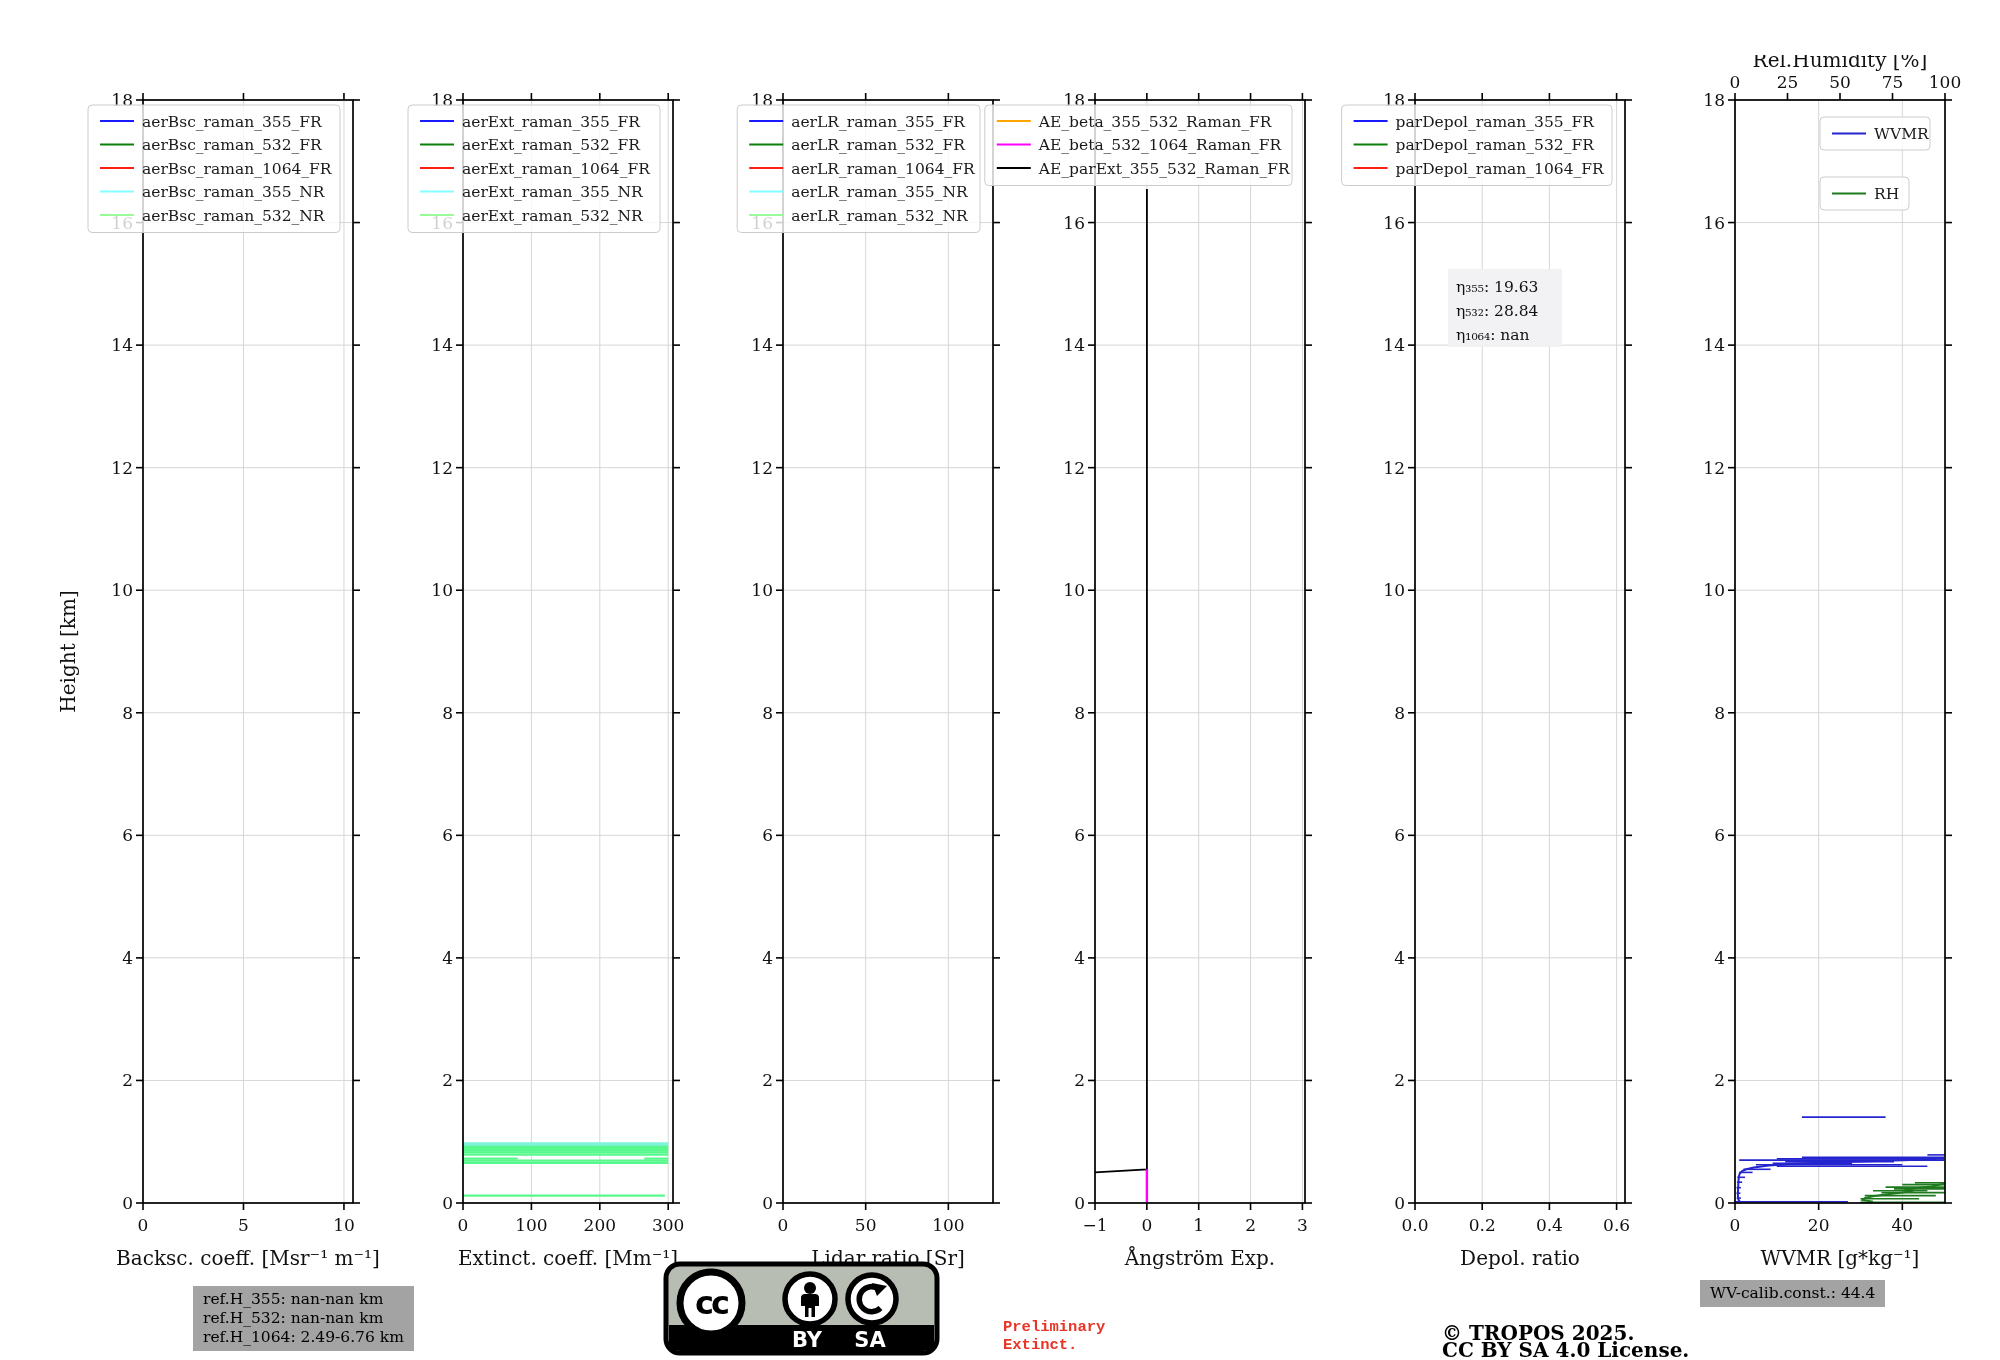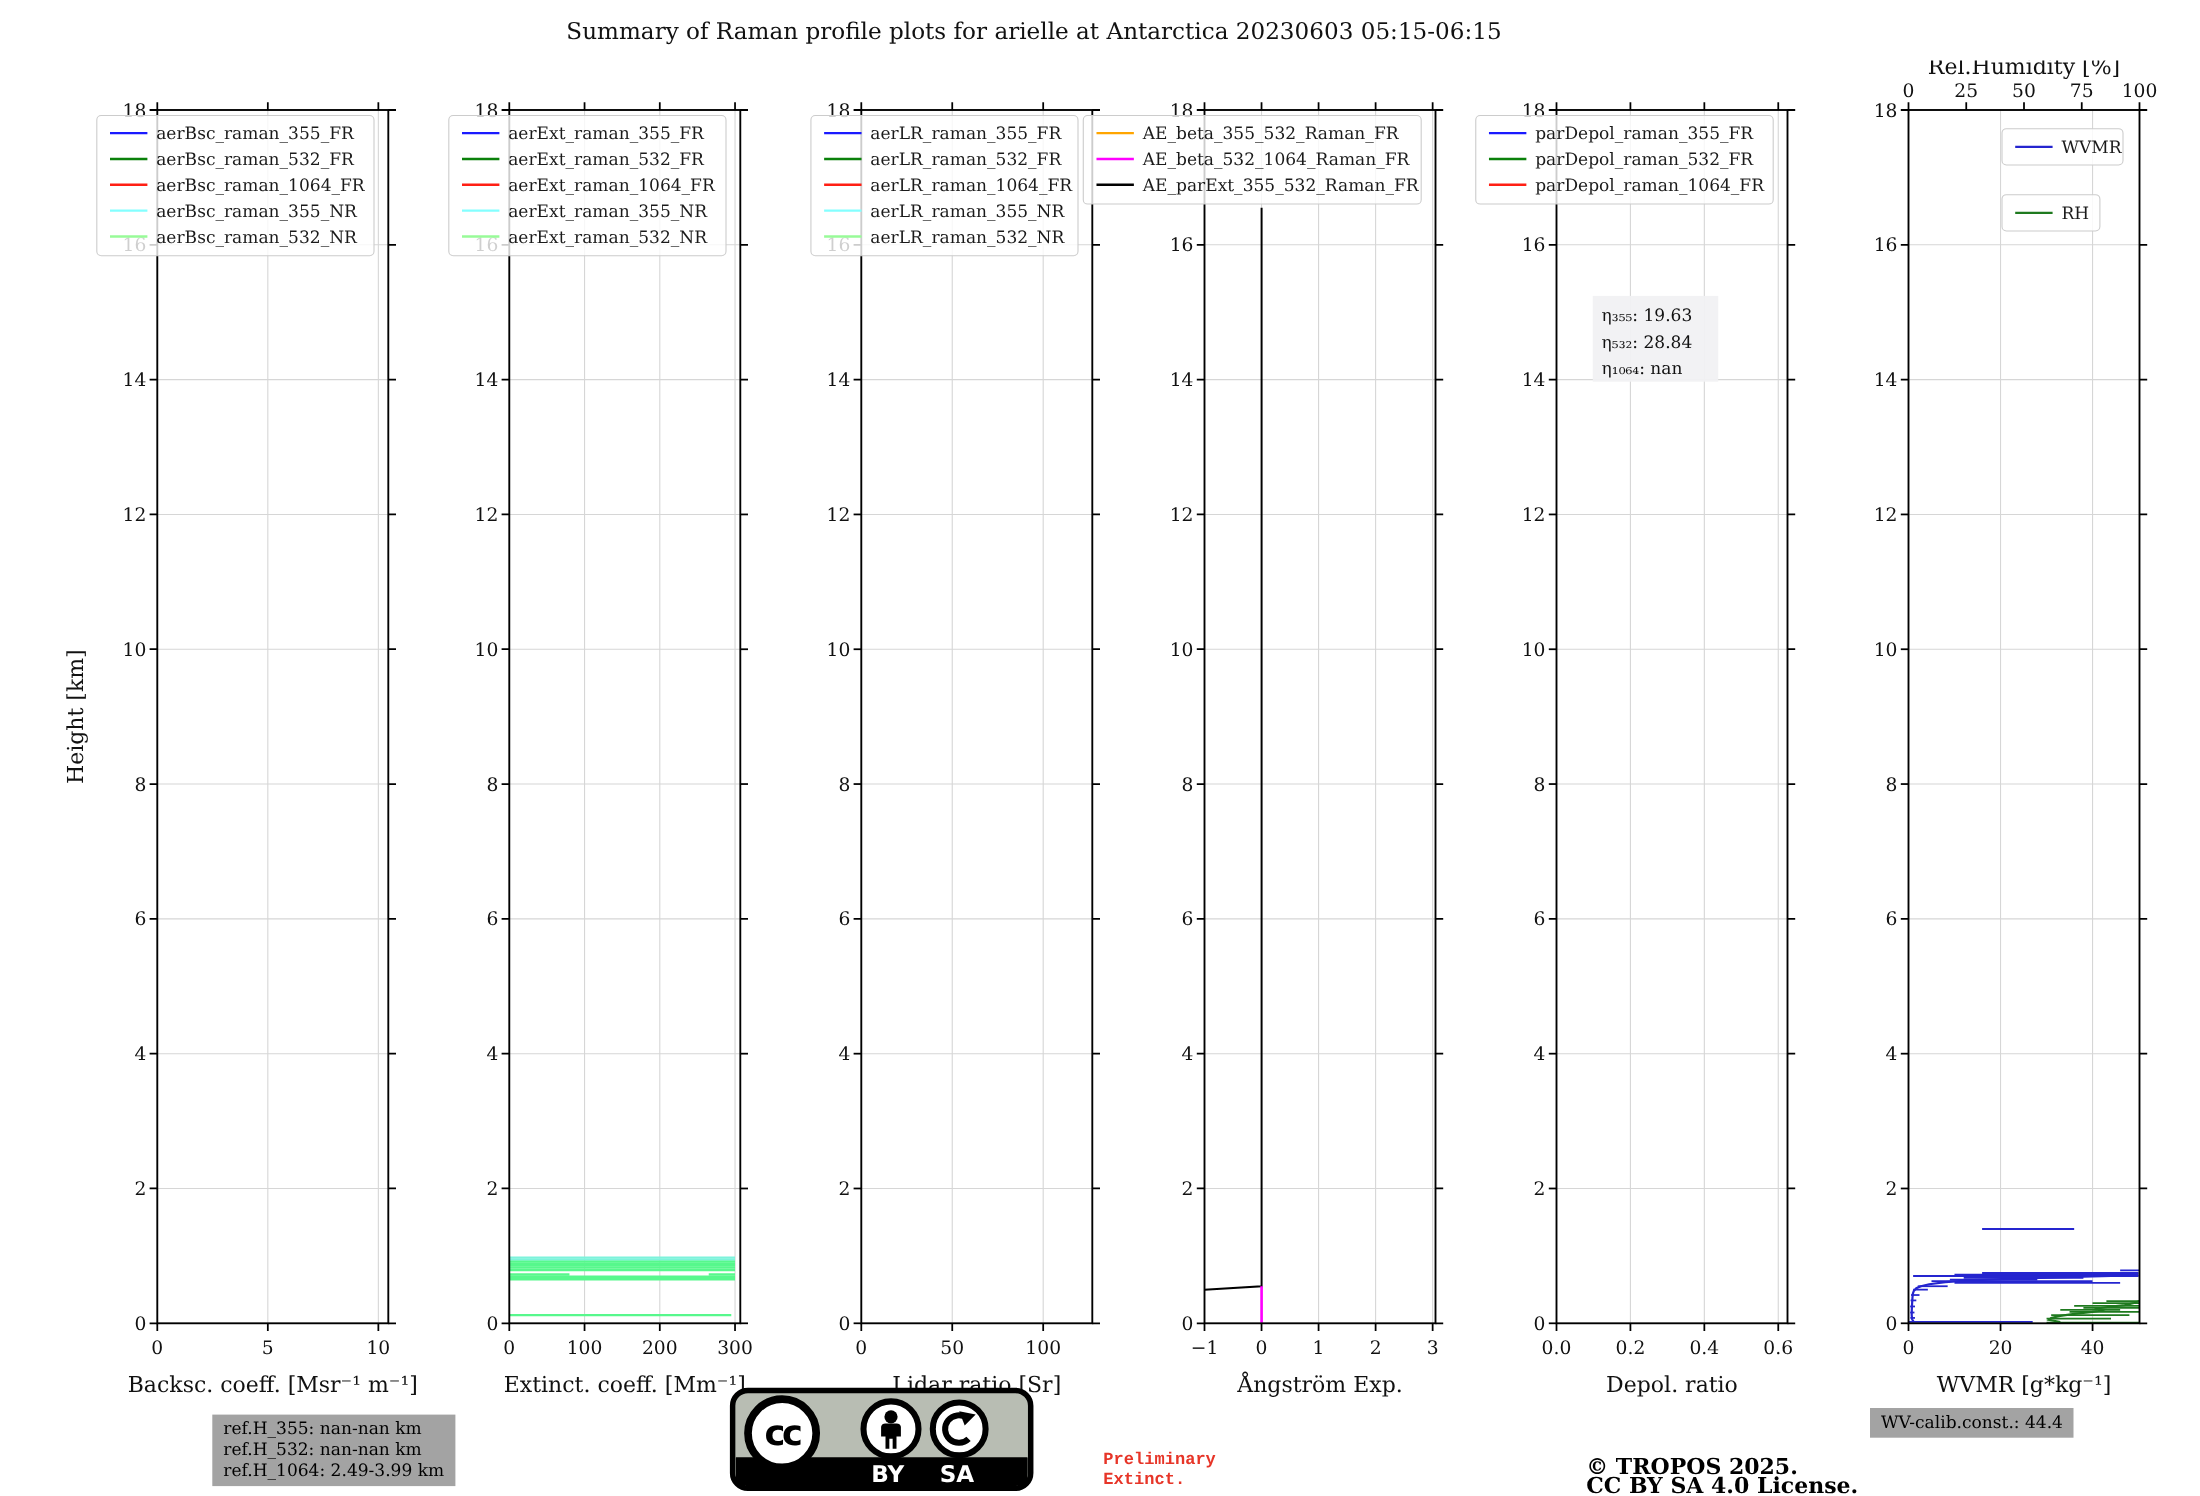--- a/index.html
+++ b/index.html
@@ -14,21 +14,20 @@
   .preliminary{position:absolute;left:1003px;top:1318px;color:#e73528;font-weight:bold;
                font-size:15.5px;line-height:18px;font-family:Liberation Mono, monospace;}
   .copyright{position:absolute;left:1442px;top:1325px;font-weight:bold;font-size:20px;line-height:17px;}
   .cc-badge{position:absolute;left:663px;top:1261px;width:277px;height:95px;}
   .line{display:block;}
 </style>
 </head>
 <body>
 
 <div id="fig">
-  <div class="title">Summary of Raman profile plots for arielle at Antarctica 20230603 05:15-06:15</div>
 
   <div class="panel" style="left: 13px; top: 55px;"><svg width="392" height="1285">
         <line x1="130" x2="130" y1="45" y2="1148" stroke="#d6d6d6" stroke-width="1"></line>
         <line x1="230.47846889952154" x2="230.47846889952154" y1="45" y2="1148" stroke="#d6d6d6" stroke-width="1"></line>
         <line x1="330.9569377990431" x2="330.9569377990431" y1="45" y2="1148" stroke="#d6d6d6" stroke-width="1"></line>
         <line x1="130" x2="340" y1="1148" y2="1148" stroke="#d6d6d6" stroke-width="1"></line>
         <line x1="130" x2="340" y1="1025.4444444444443" y2="1025.4444444444443" stroke="#d6d6d6" stroke-width="1"></line>
         <line x1="130" x2="340" y1="902.8888888888889" y2="902.8888888888889" stroke="#d6d6d6" stroke-width="1"></line>
         <line x1="130" x2="340" y1="780.3333333333334" y2="780.3333333333334" stroke="#d6d6d6" stroke-width="1"></line>
         <line x1="130" x2="340" y1="657.7777777777778" y2="657.7777777777778" stroke="#d6d6d6" stroke-width="1"></line>
@@ -480,21 +479,21 @@
         <line x1="227" x2="261" y1="78.5" y2="78.5" stroke="#2525cf" stroke-width="2.2"></line>
         <text x="269" y="84" font-size="15.5" text-anchor="start" fill="#1a1a1a" font-family="&quot;DejaVu Serif&quot;,&quot;Liberation Serif&quot;,serif">WVMR</text>
         <rect x="215" y="122" width="89" height="33" rx="4" fill="rgba(255,255,255,0.85)" stroke="#cccccc" stroke-width="1"></rect>
         <line x1="227" x2="261" y1="138.5" y2="138.5" stroke="#1f7a1f" stroke-width="2.2"></line>
         <text x="269" y="144" font-size="15.5" text-anchor="start" fill="#1a1a1a" font-family="&quot;DejaVu Serif&quot;,&quot;Liberation Serif&quot;,serif">RH</text>
       </svg></div>
 
   <div class="note-box ref-box">
     <span class="line">ref.H_355: nan-nan km</span>
     <span class="line">ref.H_532: nan-nan km</span>
-    <span class="line">ref.H_1064: 2.49-3.99 km</span>
+    <span class="line">ref.H_1064: 2.49-6.76 km</span>
   </div>
 
   <div class="cc-badge">
     <svg width="277" height="95" viewBox="0 0 277 95">
       <rect x="3" y="3" width="271" height="89" rx="14" fill="#b8bdb3" stroke="#000" stroke-width="5"></rect>
       <rect x="6" y="64" width="265" height="25" fill="#000"></rect>
       <path d="M6 64 h265 v14 a12 12 0 0 1 -12 12 H18 a12 12 0 0 1 -12 -12 z" fill="#000"></path>
       <text id="cc-by-label" x="144" y="86" text-anchor="middle" font-family="DejaVu Sans, sans-serif" font-weight="bold" font-size="21" fill="#fff">BY</text>
       <text id="cc-sa-label" x="207" y="86" text-anchor="middle" font-family="DejaVu Sans, sans-serif" font-weight="bold" font-size="21" fill="#fff">SA</text>
       <circle cx="48" cy="42" r="31" fill="#fff" stroke="#000" stroke-width="7"></circle>

